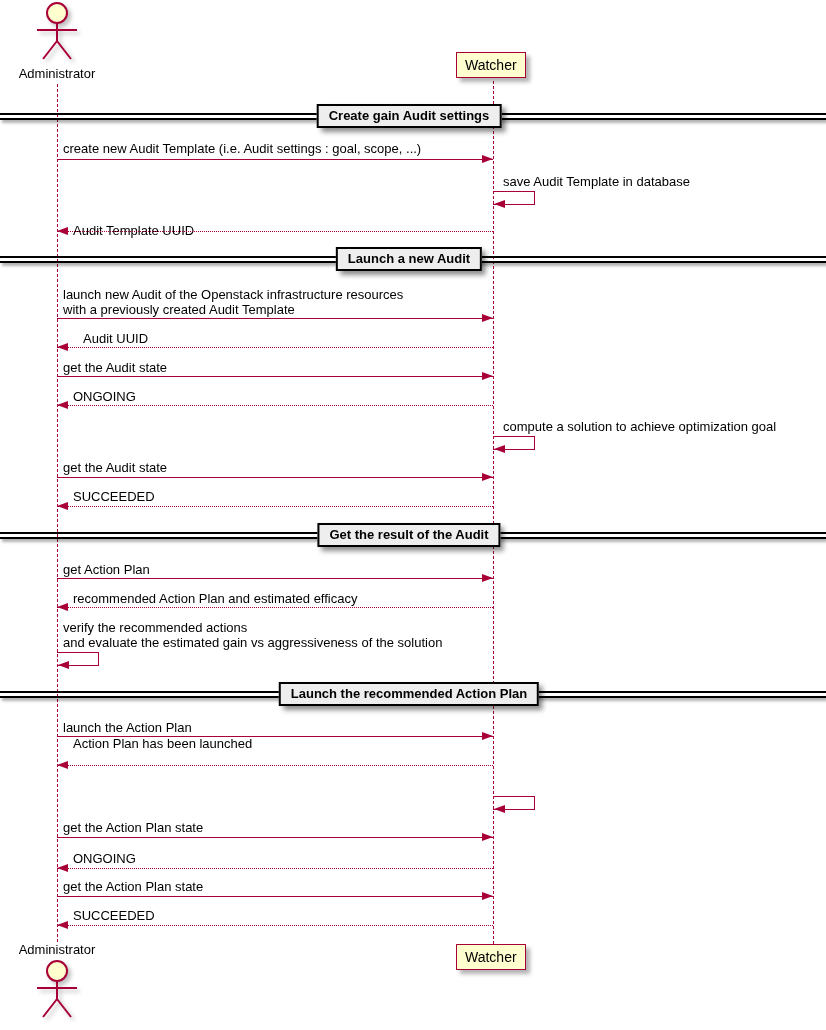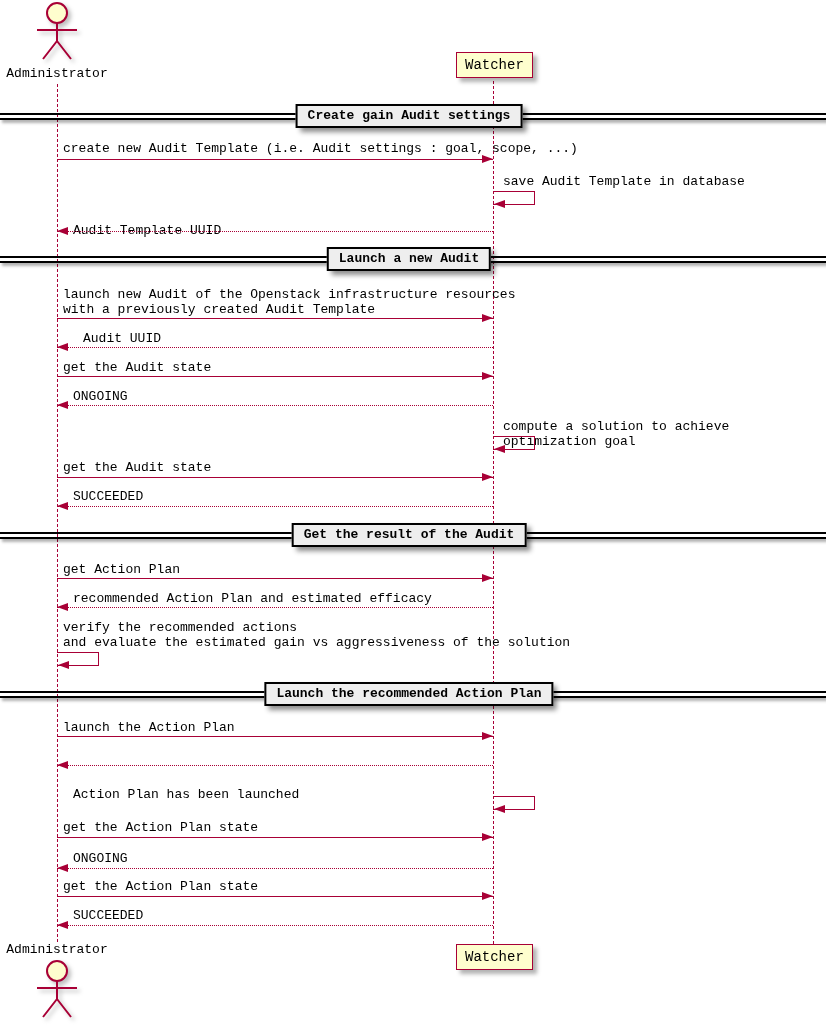--- a/index.html
+++ b/index.html
@@ -1,20 +1,20 @@
 <!DOCTYPE html>
 <html style="--accent: #A80036; --participant-fill: #FEFECE; --actor-head-fill: #FEFECE; --divider-fill: #EEEEEE; --divider-border: #000000; --text: #000000; --background: #FFFFFF;"><head>
 <meta charset="utf-8">
 <style>
   html,body{margin:0;padding:0;background:#fff;}
   *{box-sizing:border-box;}
   .diagram{
     position:relative;width:826px;height:1030px;overflow:hidden;
     background:var(--background,#ffffff);
-    font-family:Liberation Mono, monospace;
+    font-family:Liberation Sans, sans-serif;
     color:var(--text,#000);
   }
   
   .lifeline{position:absolute;width:0;border-left:1px dashed var(--accent,#A80036);}
   
   .actor-svg{position:absolute;filter:drop-shadow(3px 3px 2px rgba(0,0,0,.25));}
   .actor-label{position:absolute;width:140px;text-align:center;font-size:13px;line-height:15px;}
   
   .pbox{
     position:absolute;background:var(--participant-fill,#FEFECE);
@@ -136,21 +136,21 @@
 
   <div class="divider" style="top:694px">
     <div class="lines"></div>
     <div class="box">Launch the recommended Action Plan</div>
   </div>
 
   <div class="mlabel" style="left:63px;top:720px">launch the Action Plan</div>
   <div class="line" style="left:57px;top:736px;width:436px"></div>
   <div class="ah right" style="left:482px;top:732px"></div>
 
-  <div class="mlabel" style="left:73px;top:787px">Action Plan has been launched</div>
+  <div class="mlabel" style="left:73px;top:736px">Action Plan has been launched</div>
   <div class="line dotted" style="left:57px;top:765px;width:436px"></div>
   <div class="ah left" style="left:57px;top:761px"></div>
 
   <div class="selfloop" style="left:493px;top:796px"></div>
   <div class="ah left" style="left:494px;top:805px"></div>
 
   <div class="mlabel" style="left:63px;top:820px">get the Action Plan state</div>
   <div class="line" style="left:57px;top:837px;width:436px"></div>
   <div class="ah right" style="left:482px;top:833px"></div>
 

